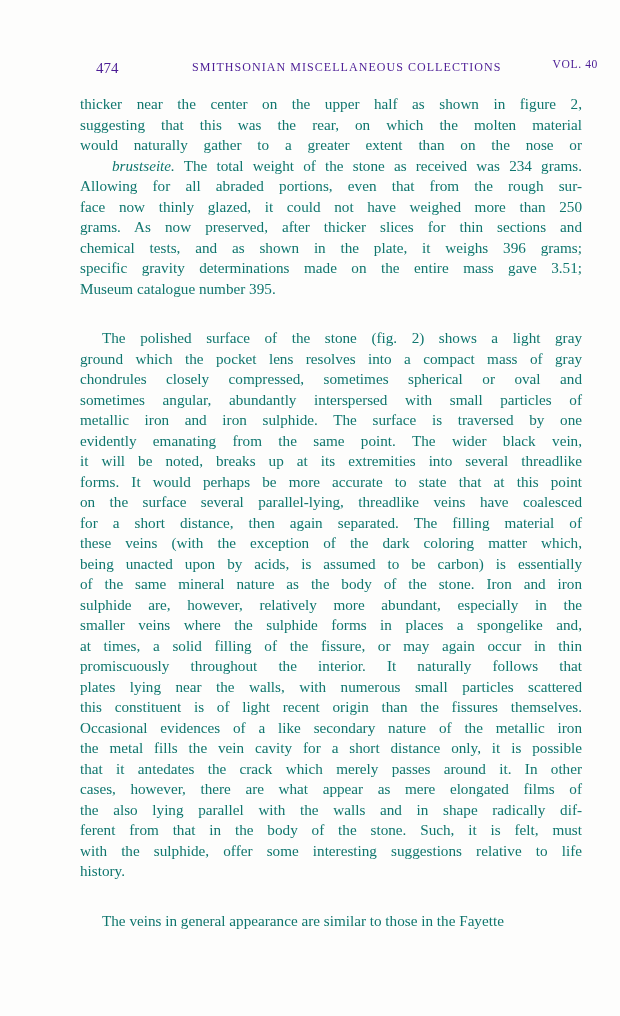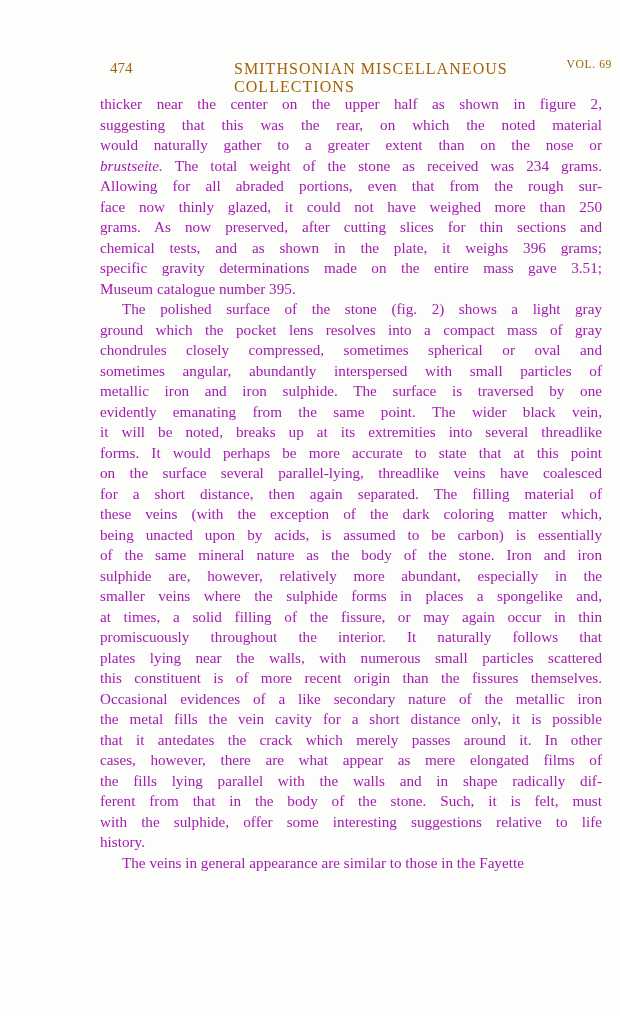--- a/index.html
+++ b/index.html
@@ -1,49 +1,49 @@
 <!DOCTYPE html>
 <html><head>
 <meta charset="utf-8">
 <style>
   html, body { margin: 0; padding: 0; background: #ffffff; }
   body { width: 620px; height: 1016px; position: relative; overflow: hidden; }
   .page { position: absolute; left: 0; top: 0; width: 620px; height: 1016px; background: #fdfdfc; }
-  .header { position: absolute; left: 110px; top: 58px; width: 502px; height: 24px;
-            font-family: "Liberation Serif", "DejaVu Serif", serif; color: #a16207; }
+  .header { position: absolute; left: 96px; top: 58px; width: 502px; height: 24px;
+            font-family: "Liberation Serif", "DejaVu Serif", serif; color: #4c1d95; }
   .page-num { position: absolute; left: 0; top: 2px; font-size: 15px; }
-  .running-title { position: absolute; left: 96px; top: 2px; font-size: 16px; letter-spacing: 1.05px; margin-left: 28px; }
+  .running-title { position: absolute; left: 96px; top: 2px; font-size: 12px; letter-spacing: 1.05px; }
   .volume { position: absolute; right: 0; top: 0; font-size: 11.6px; letter-spacing: 0.6px; }
-  .body-text { position: absolute; left: 100px; top: 94px; width: 502px;
+  .body-text { position: absolute; left: 80px; top: 94px; width: 502px;
                font-family: "Liberation Serif", "DejaVu Serif", serif; font-size: 15.2px;
-               color: #a21caf; }
+               color: #0f766e; }
   .line { display: block; height: 20.5px; line-height: 20.5px; white-space: nowrap;
           text-align: justify; text-align-last: justify; }
   .line.last { text-align-last: left; }
-  .line.indent { padding-left: 22px; }
-  .line i { font-style: italic; }
+  .line.indent { padding-left: 22px; margin-top: 29px; }
+  .line i { font-style: italic; margin-left: 32px; }
 </style>
 </head>
 <body>
 
 <div class="page">
   <div class="header">
     <span class="page-num">474</span>
     <span class="running-title">SMITHSONIAN MISCELLANEOUS COLLECTIONS</span>
-    <span class="volume">VOL. 69</span>
+    <span class="volume">VOL. 40</span>
   </div>
 
   <div class="body-text" id="body-text">
       <span class="line"><span>thicker near the center on the upper half as shown in figure 2,</span></span>
-      <span class="line"><span>suggesting that this was the rear, on which the noted material</span></span>
+      <span class="line"><span>suggesting that this was the rear, on which the molten material</span></span>
       <span class="line"><span>would naturally gather to a greater extent than on the nose or</span></span>
       <span class="line"><i>brustseite.</i><span> The total weight of the stone as received was 234 grams.</span></span>
       <span class="line"><span>Allowing for all abraded portions, even that from the rough sur-</span></span>
       <span class="line"><span>face now thinly glazed, it could not have weighed more than 250</span></span>
-      <span class="line"><span>grams. As now preserved, after cutting slices for thin sections and</span></span>
+      <span class="line"><span>grams. As now preserved, after thicker slices for thin sections and</span></span>
       <span class="line"><span>chemical tests, and as shown in the plate, it weighs 396 grams;</span></span>
       <span class="line"><span>specific gravity determinations made on the entire mass gave 3.51;</span></span>
       <span class="line last"><span>Museum catalogue number 395.</span></span>
       <span class="line indent"><span>The polished surface of the stone (fig. 2) shows a light gray</span></span>
       <span class="line"><span>ground which the pocket lens resolves into a compact mass of gray</span></span>
       <span class="line"><span>chondrules closely compressed, sometimes spherical or oval and</span></span>
       <span class="line"><span>sometimes angular, abundantly interspersed with small particles of</span></span>
       <span class="line"><span>metallic iron and iron sulphide. The surface is traversed by one</span></span>
       <span class="line"><span>evidently emanating from the same point. The wider black vein,</span></span>
       <span class="line"><span>it will be noted, breaks up at its extremities into several threadlike</span></span>
@@ -51,24 +51,24 @@
       <span class="line"><span>on the surface several parallel-lying, threadlike veins have coalesced</span></span>
       <span class="line"><span>for a short distance, then again separated. The filling material of</span></span>
       <span class="line"><span>these veins (with the exception of the dark coloring matter which,</span></span>
       <span class="line"><span>being unacted upon by acids, is assumed to be carbon) is essentially</span></span>
       <span class="line"><span>of the same mineral nature as the body of the stone. Iron and iron</span></span>
       <span class="line"><span>sulphide are, however, relatively more abundant, especially in the</span></span>
       <span class="line"><span>smaller veins where the sulphide forms in places a spongelike and,</span></span>
       <span class="line"><span>at times, a solid filling of the fissure, or may again occur in thin</span></span>
       <span class="line"><span>promiscuously throughout the interior. It naturally follows that</span></span>
       <span class="line"><span>plates lying near the walls, with numerous small particles scattered</span></span>
-      <span class="line"><span>this constituent is of more recent origin than the fissures themselves.</span></span>
+      <span class="line"><span>this constituent is of light recent origin than the fissures themselves.</span></span>
       <span class="line"><span>Occasional evidences of a like secondary nature of the metallic iron</span></span>
       <span class="line"><span>the metal fills the vein cavity for a short distance only, it is possible</span></span>
       <span class="line"><span>that it antedates the crack which merely passes around it. In other</span></span>
       <span class="line"><span>cases, however, there are what appear as mere elongated films of</span></span>
-      <span class="line"><span>the fills lying parallel with the walls and in shape radically dif-</span></span>
+      <span class="line"><span>the also lying parallel with the walls and in shape radically dif-</span></span>
       <span class="line"><span>ferent from that in the body of the stone. Such, it is felt, must</span></span>
       <span class="line"><span>with the sulphide, offer some interesting suggestions relative to life</span></span>
       <span class="line last"><span>history.</span></span>
       <span class="line indent last"><span>The veins in general appearance are similar to those in the Fayette</span></span>
     </div>
 </div>
 
 </body></html>

